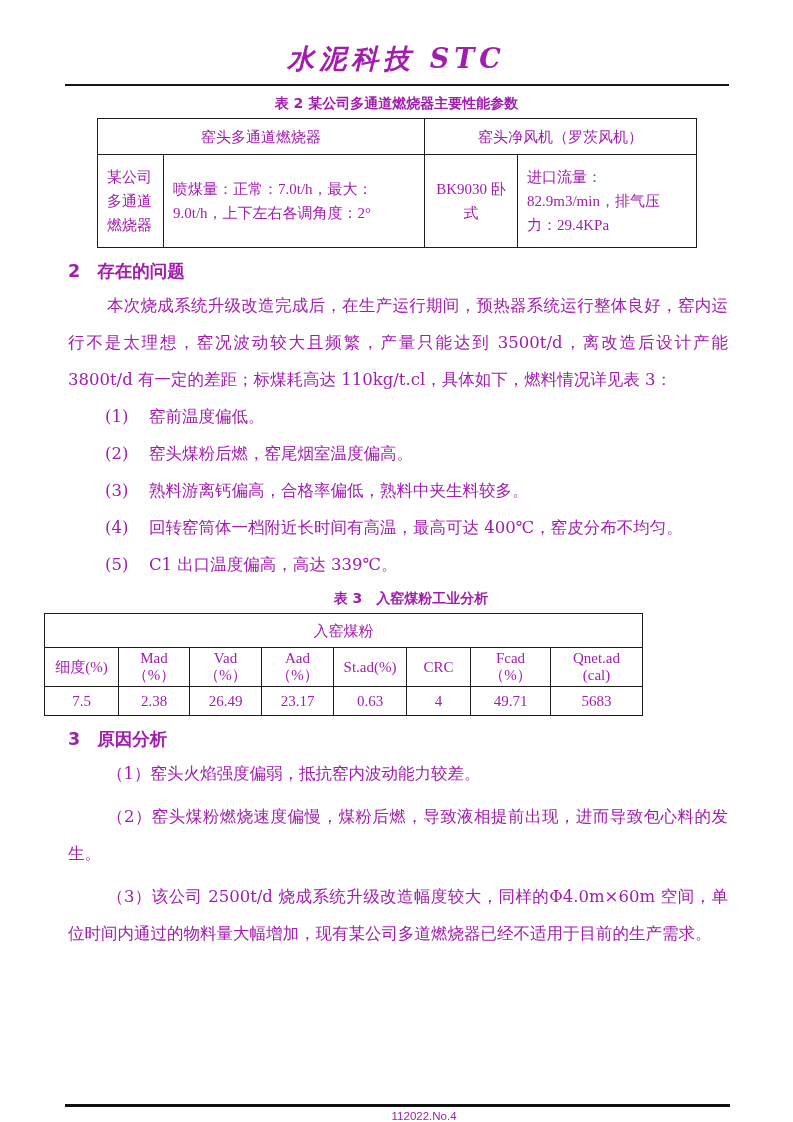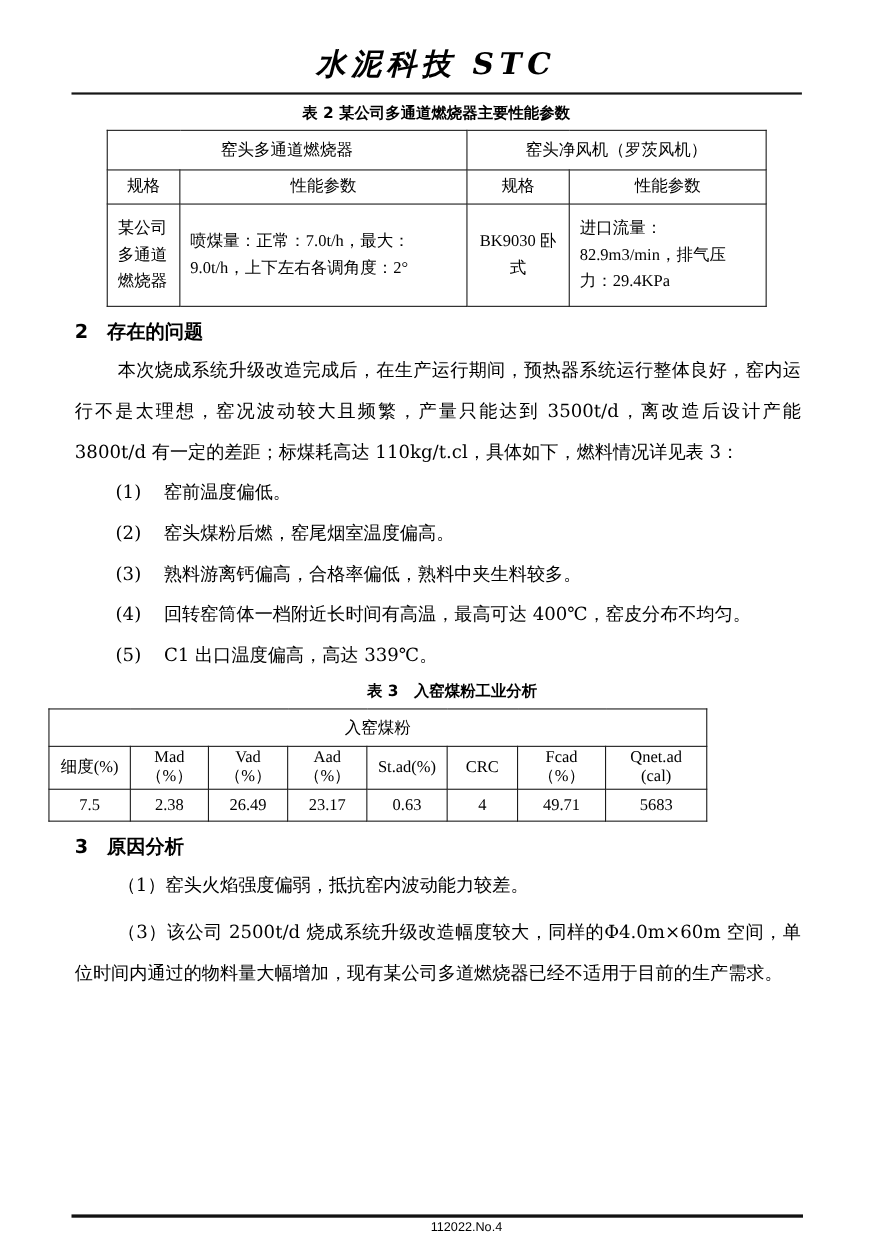--- a/index.html
+++ b/index.html
@@ -1,21 +1,21 @@
 <!DOCTYPE html>
 <html><head>
 <meta charset="utf-8">
 <style>
   html,body { margin:0; padding:0; background:#e8e8e8; }
   .page {
     position:relative;
     width:793px; height:1122px;
     margin:0 auto;
     background:#ffffff;
-    color:#000000;
+    color:#a21caf;
     font-family:"DejaVu Serif","Liberation Serif",serif;
     overflow:hidden;
   }
   
   .journal-title {
     padding-top:42px;
     text-align:center;
     font-size:27px;
     font-weight:bold;
     font-style:italic;
@@ -123,26 +123,20 @@
     <colgroup>
       <col style="width:66px">
         <col style="width:261px">
         <col style="width:93px">
         <col style="width:179px">
     </colgroup>
     <tbody>
         <tr class="r1">
       <td colspan="2">窑头多通道燃烧器</td>
       <td colspan="2">窑头净风机（罗茨风机）</td>
-    </tr>
-    <tr class="r2">
-      <td>规格</td>
-      <td>性能参数</td>
-      <td>规格</td>
-      <td>性能参数</td>
     </tr>
     <tr class="r3">
       <td class="left">某公司多通道燃烧器</td>
       <td class="left">喷煤量：正常：7.0t/h，最大：9.0t/h，上下左右各调角度：2°</td>
       <td>BK9030 卧式</td>
       <td class="left">进口流量：82.9m3/min，排气压力：29.4KPa</td>
     </tr>
   </tbody>
     </table>
 
@@ -209,20 +203,21 @@
       <td>5683</td>
     </tr>
   </tbody>
     </table>
 
   <div class="section-heading">
     <span class="sec-num">3</span><span>原因分析</span>
   </div>
 
   <div class="cause-para">（1）窑头火焰强度偏弱，抵抗窑内波动能力较差。</div>
+  <div class="cause-para">（2）窑头煤粉燃烧速度偏慢，煤粉后燃，导致液相提前出现，进而导致包心料的发生。</div>
   <div class="cause-para">（3）该公司 2500t/d 烧成系统升级改造幅度较大，同样的Φ4.0m×60m 空间，单位时间内通过的物料量大幅增加，现有某公司多道燃烧器已经不适用于目前的生产需求。</div>
 
   <div class="footer">
     <div class="footer-rule"></div>
     <div class="footer-row">
       <span class="spacer"></span>
       <span class="center">11</span>
       <span class="right">2022.No.4</span>
     </div>
   </div>

